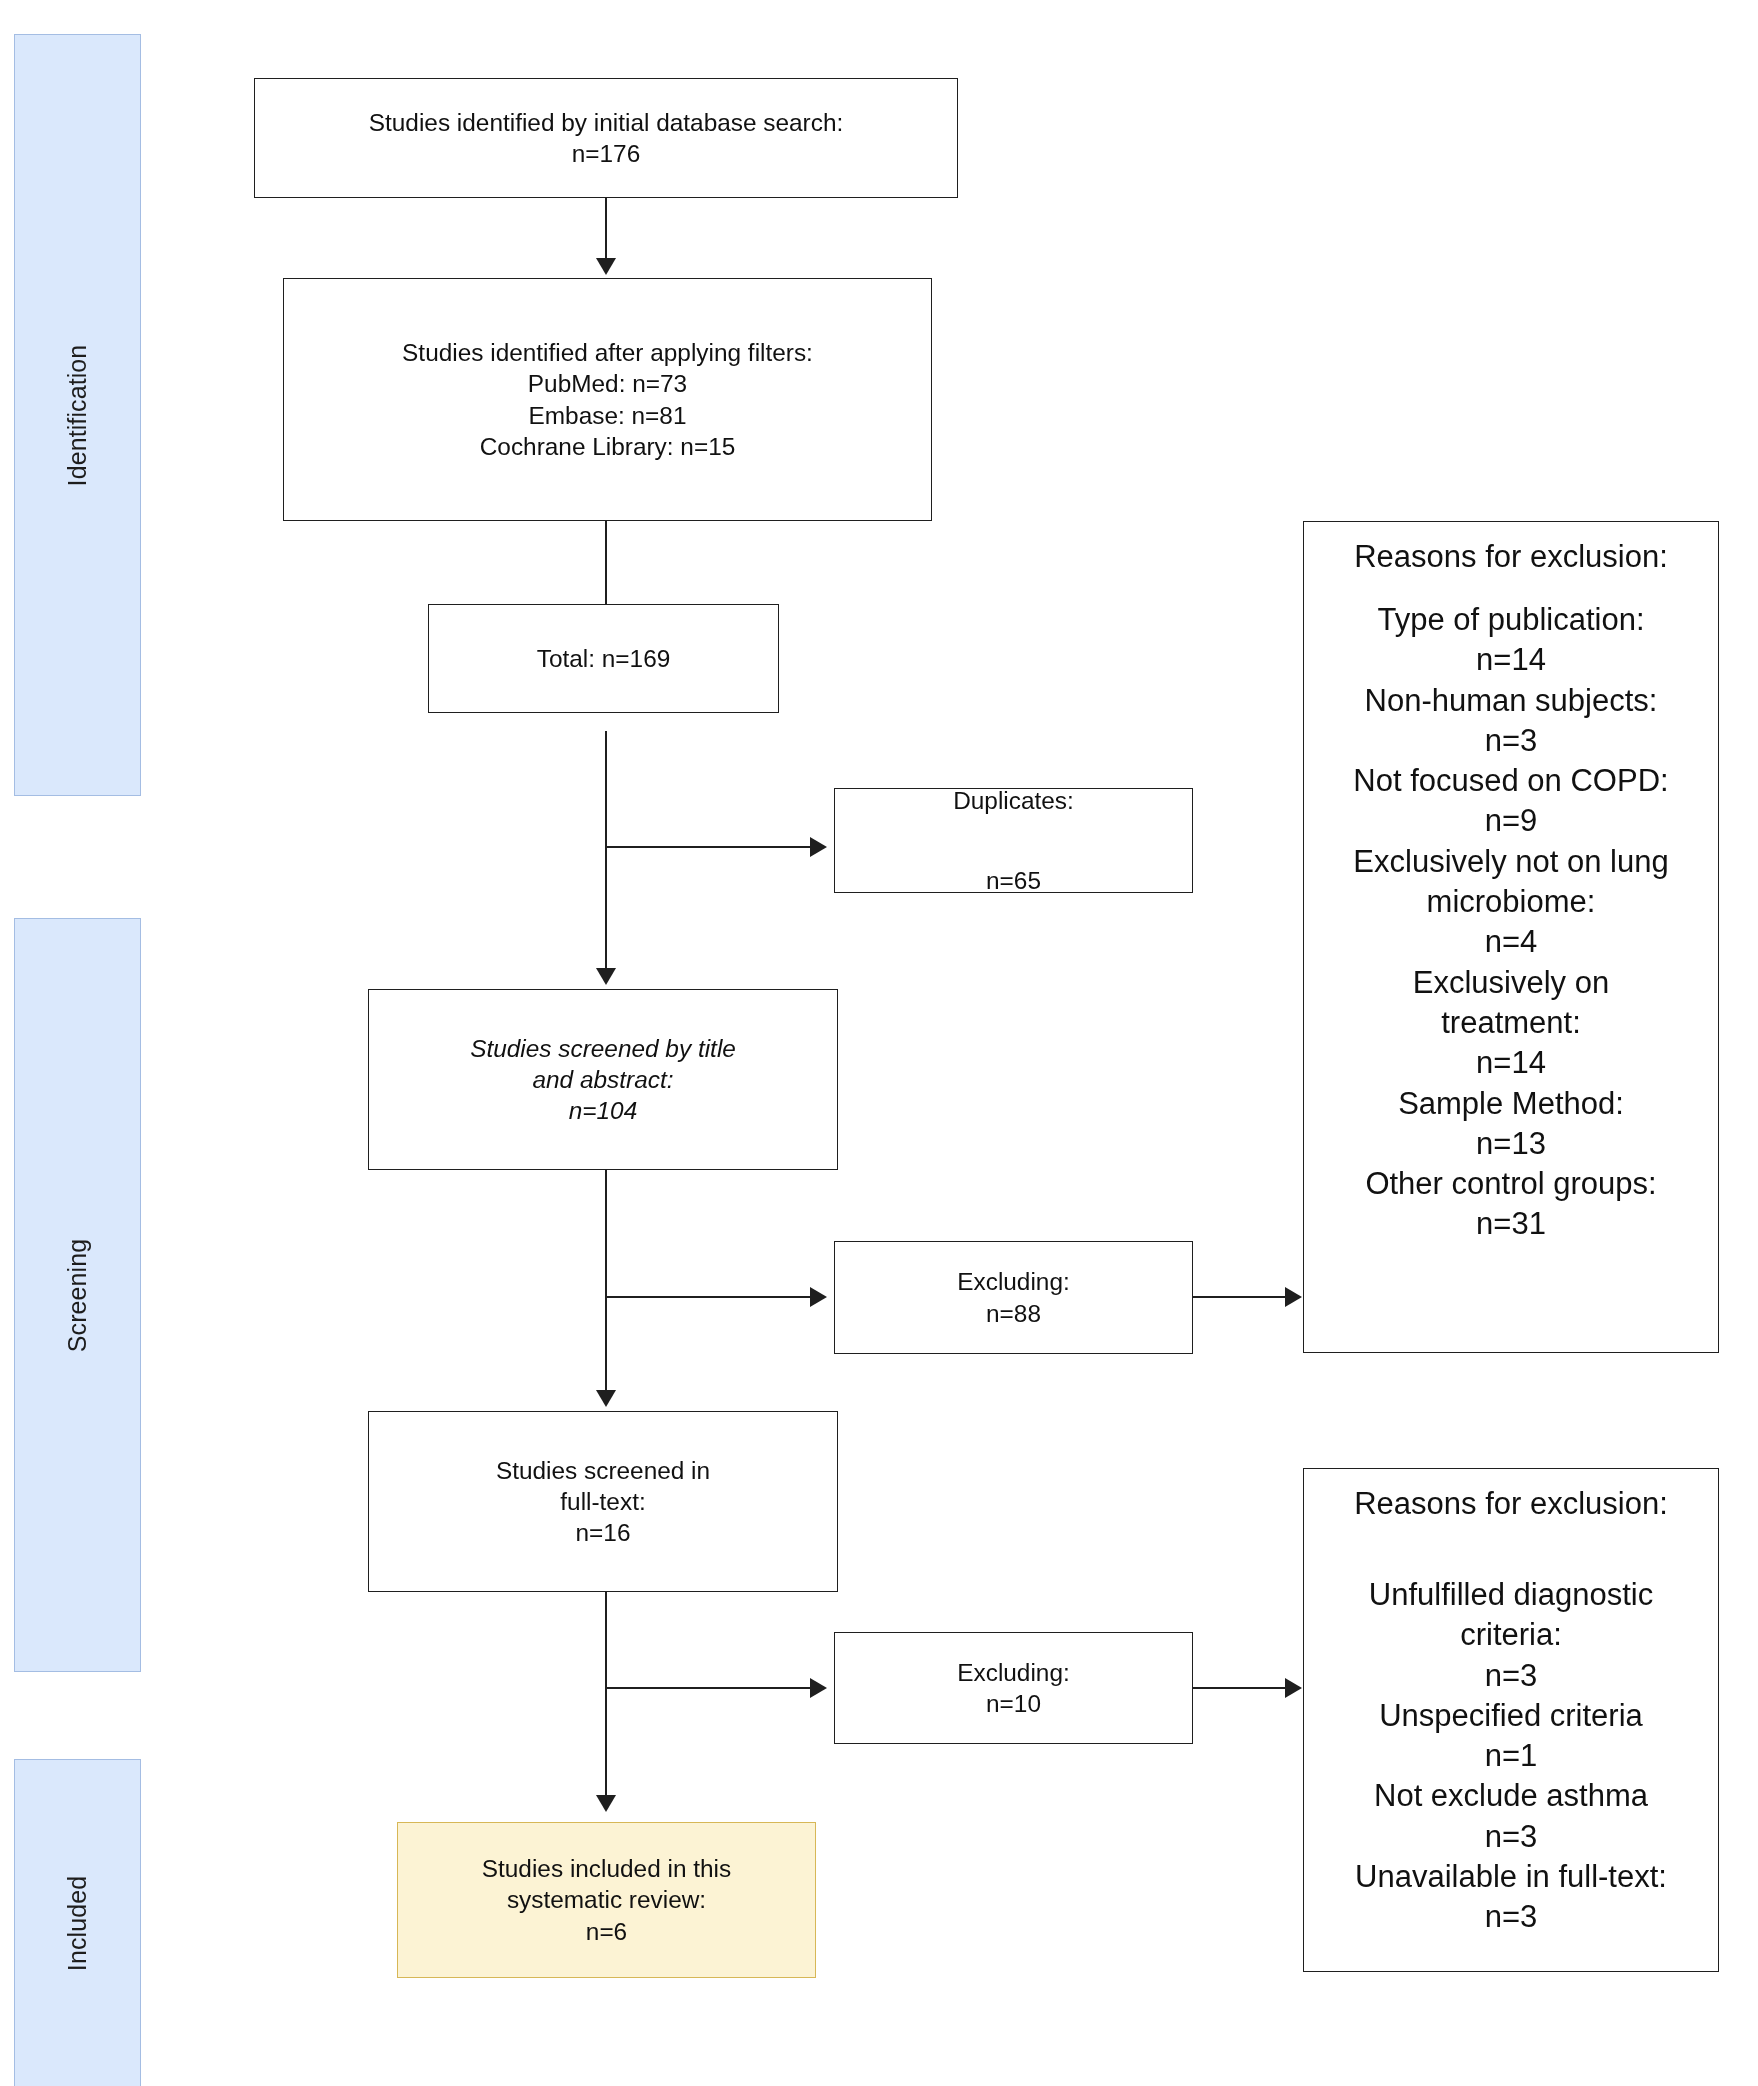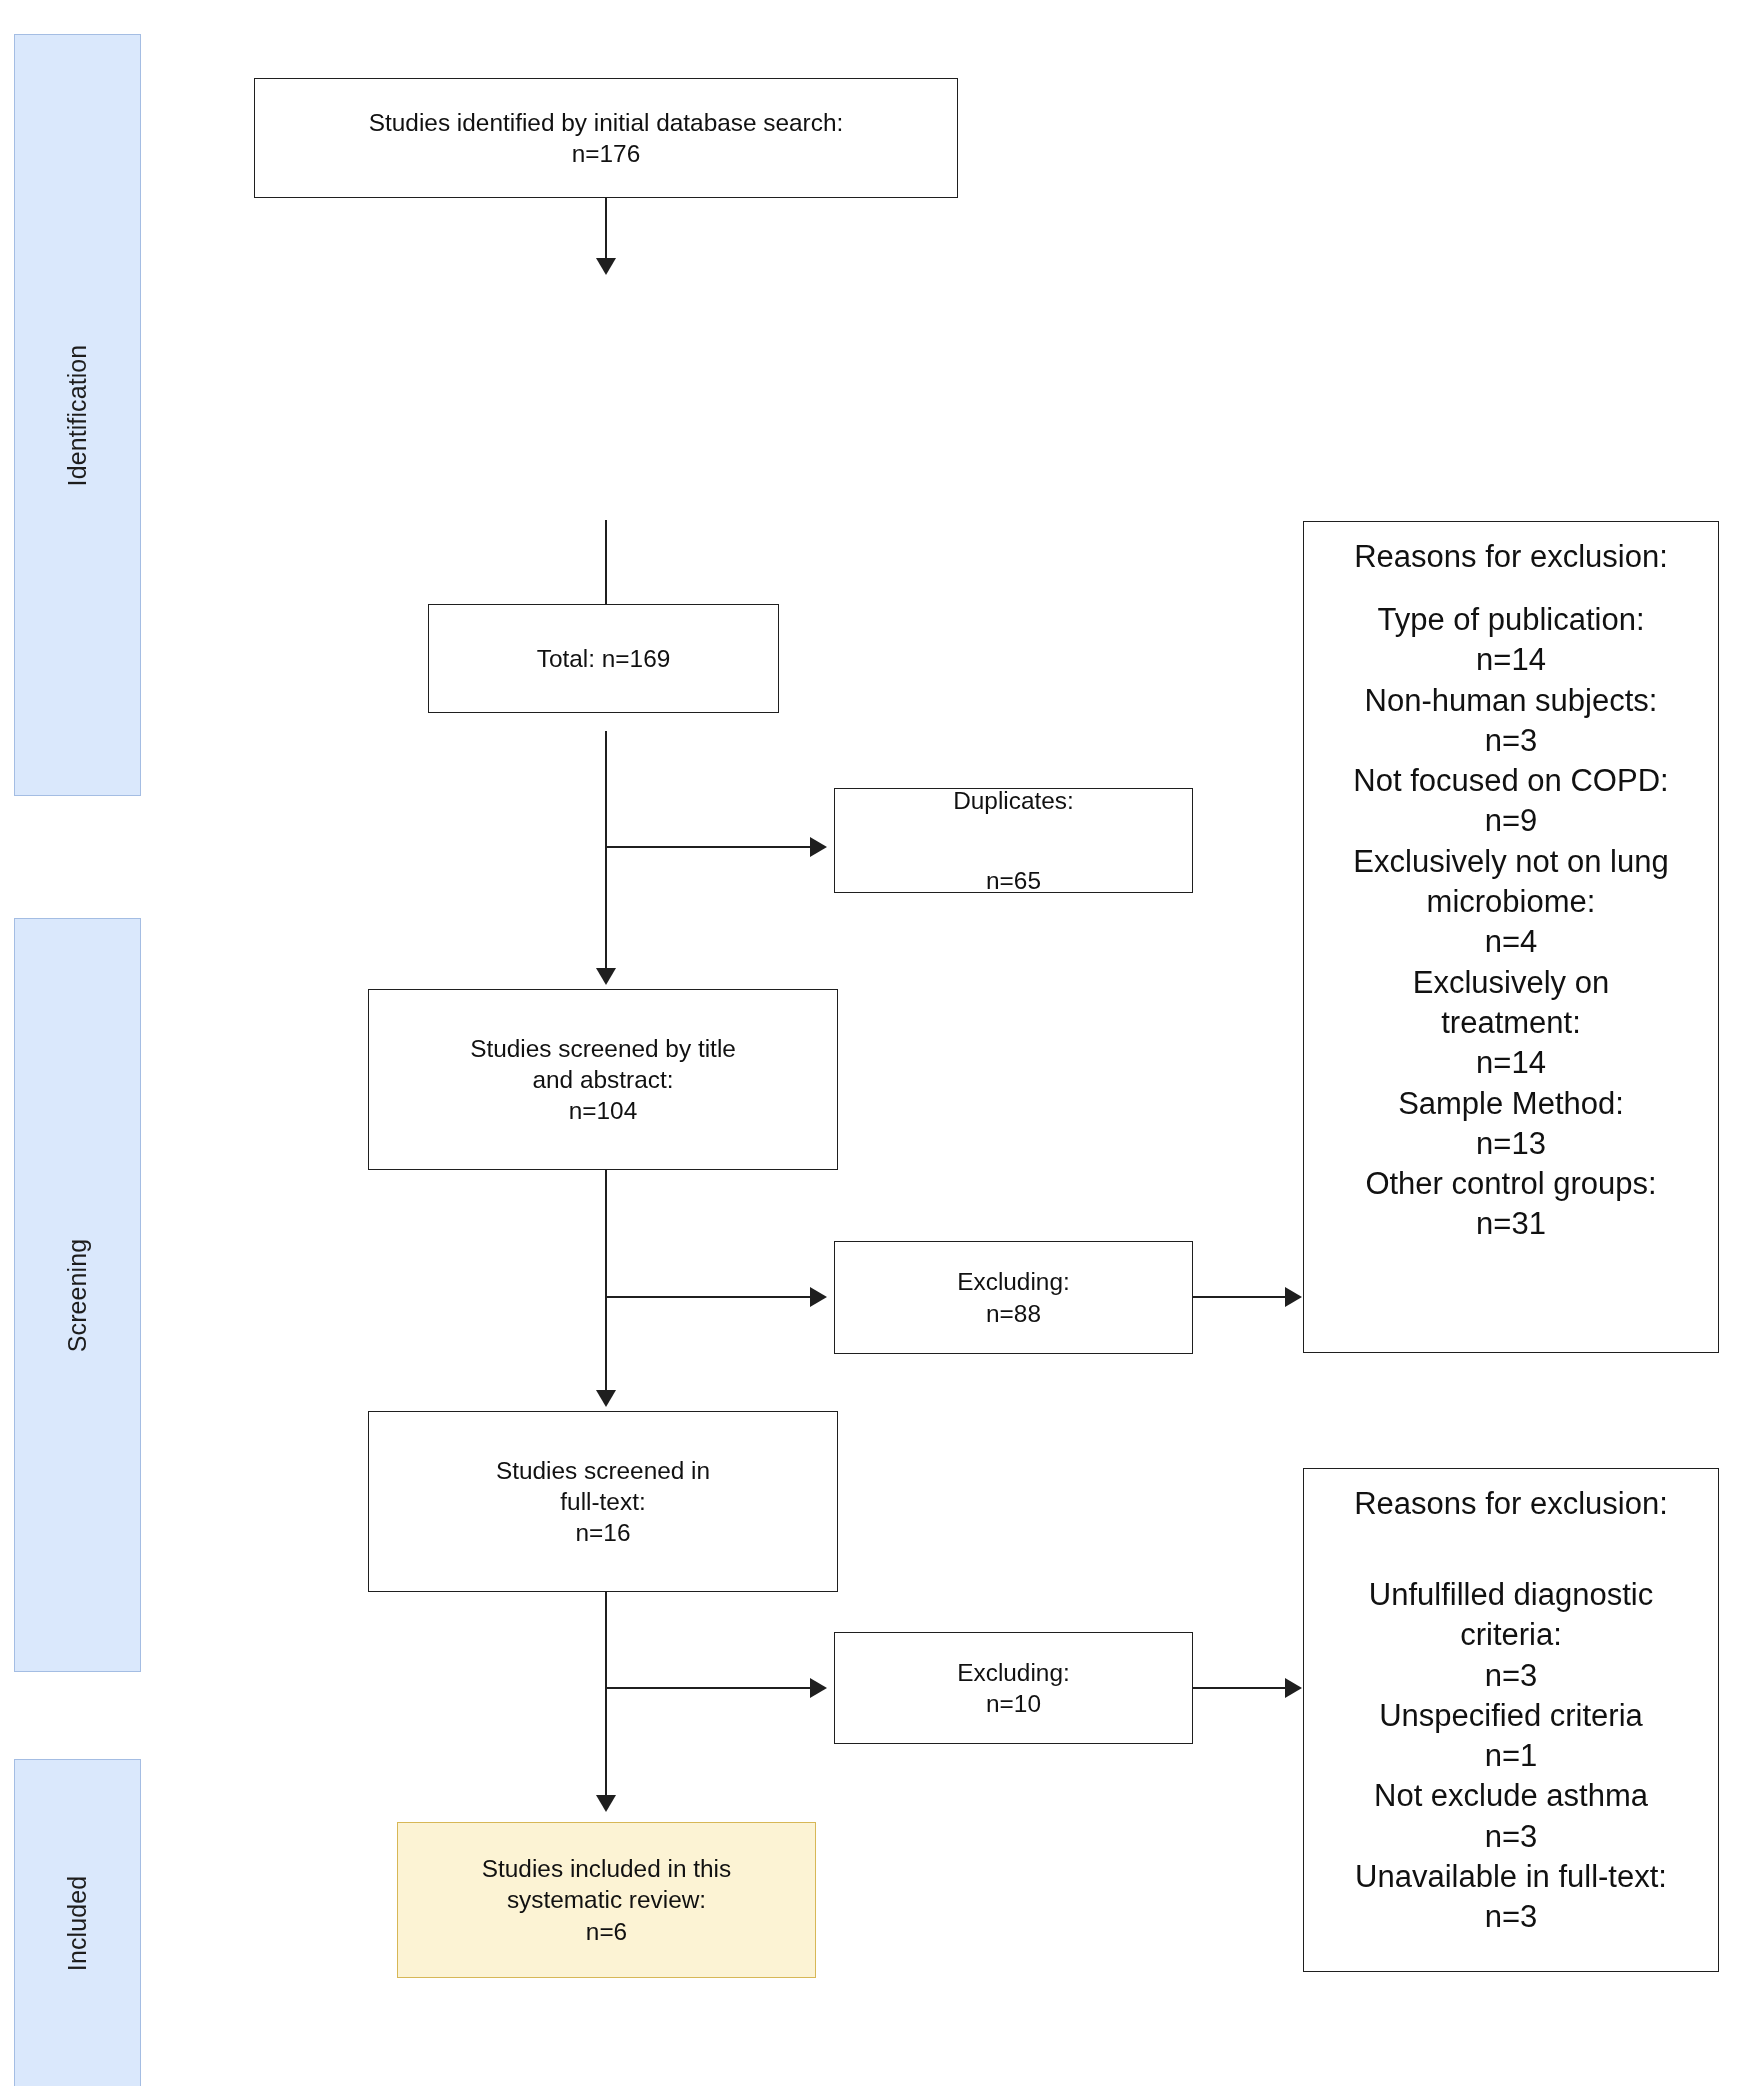--- a/index.html
+++ b/index.html
@@ -92,40 +92,46 @@
   </div>
 
   <div class="node" style="left:254px;top:78px;width:704px;height:120px;">
     <span class="line">Studies identified by initial database search:</span>
     <span class="line">n=176</span>
   </div>
 
   <div class="vline" style="left:605px;top:198px;height:61px;"></div>
   <div class="arrow-down" style="left:596px;top:258px;"></div>
 
+  <div class="node" style="left:283px;top:278px;width:649px;height:243px;">
+    <span class="line">Studies identified after applying filters:</span>
+    <span class="line">PubMed: n=73</span>
+    <span class="line">Embase: n=81</span>
+    <span class="line">Cochrane Library: n=15</span>
+  </div>
 
   <div class="vline" style="left:605px;top:520px;height:102px;"></div>
   <div class="arrow-down" style="left:596px;top:621px;"></div>
 
   <div class="node" style="left:428px;top:604px;width:351px;height:109px;">
     <span class="line">Total: n=169</span>
   </div>
 
   <div class="vline" style="left:605px;top:731px;height:238px;"></div>
   <div class="arrow-down" style="left:596px;top:968px;"></div>
 
   <div class="hline" style="left:605px;top:846px;width:207px;"></div>
   <div class="arrow-right" style="left:810px;top:837px;"></div>
 
   <div class="node" style="left:834px;top:788px;width:359px;height:105px;gap:48px;">
     <span class="line">Duplicates:</span>
     <span class="line">n=65</span>
   </div>
 
-  <div class="node" style="left:368px;top:989px;width:470px;height:181px;">
+  <div class="node" style="left:368px;top:989px;width:470px;height:181px;font-style:italic;">
     <span class="line">Studies screened by title</span>
     <span class="line">and abstract:</span>
     <span class="line">n=104</span>
   </div>
 
   <div class="vline" style="left:605px;top:1170px;height:221px;"></div>
   <div class="arrow-down" style="left:596px;top:1390px;"></div>
 
   <div class="hline" style="left:605px;top:1296px;width:207px;"></div>
   <div class="arrow-right" style="left:810px;top:1287px;"></div>

